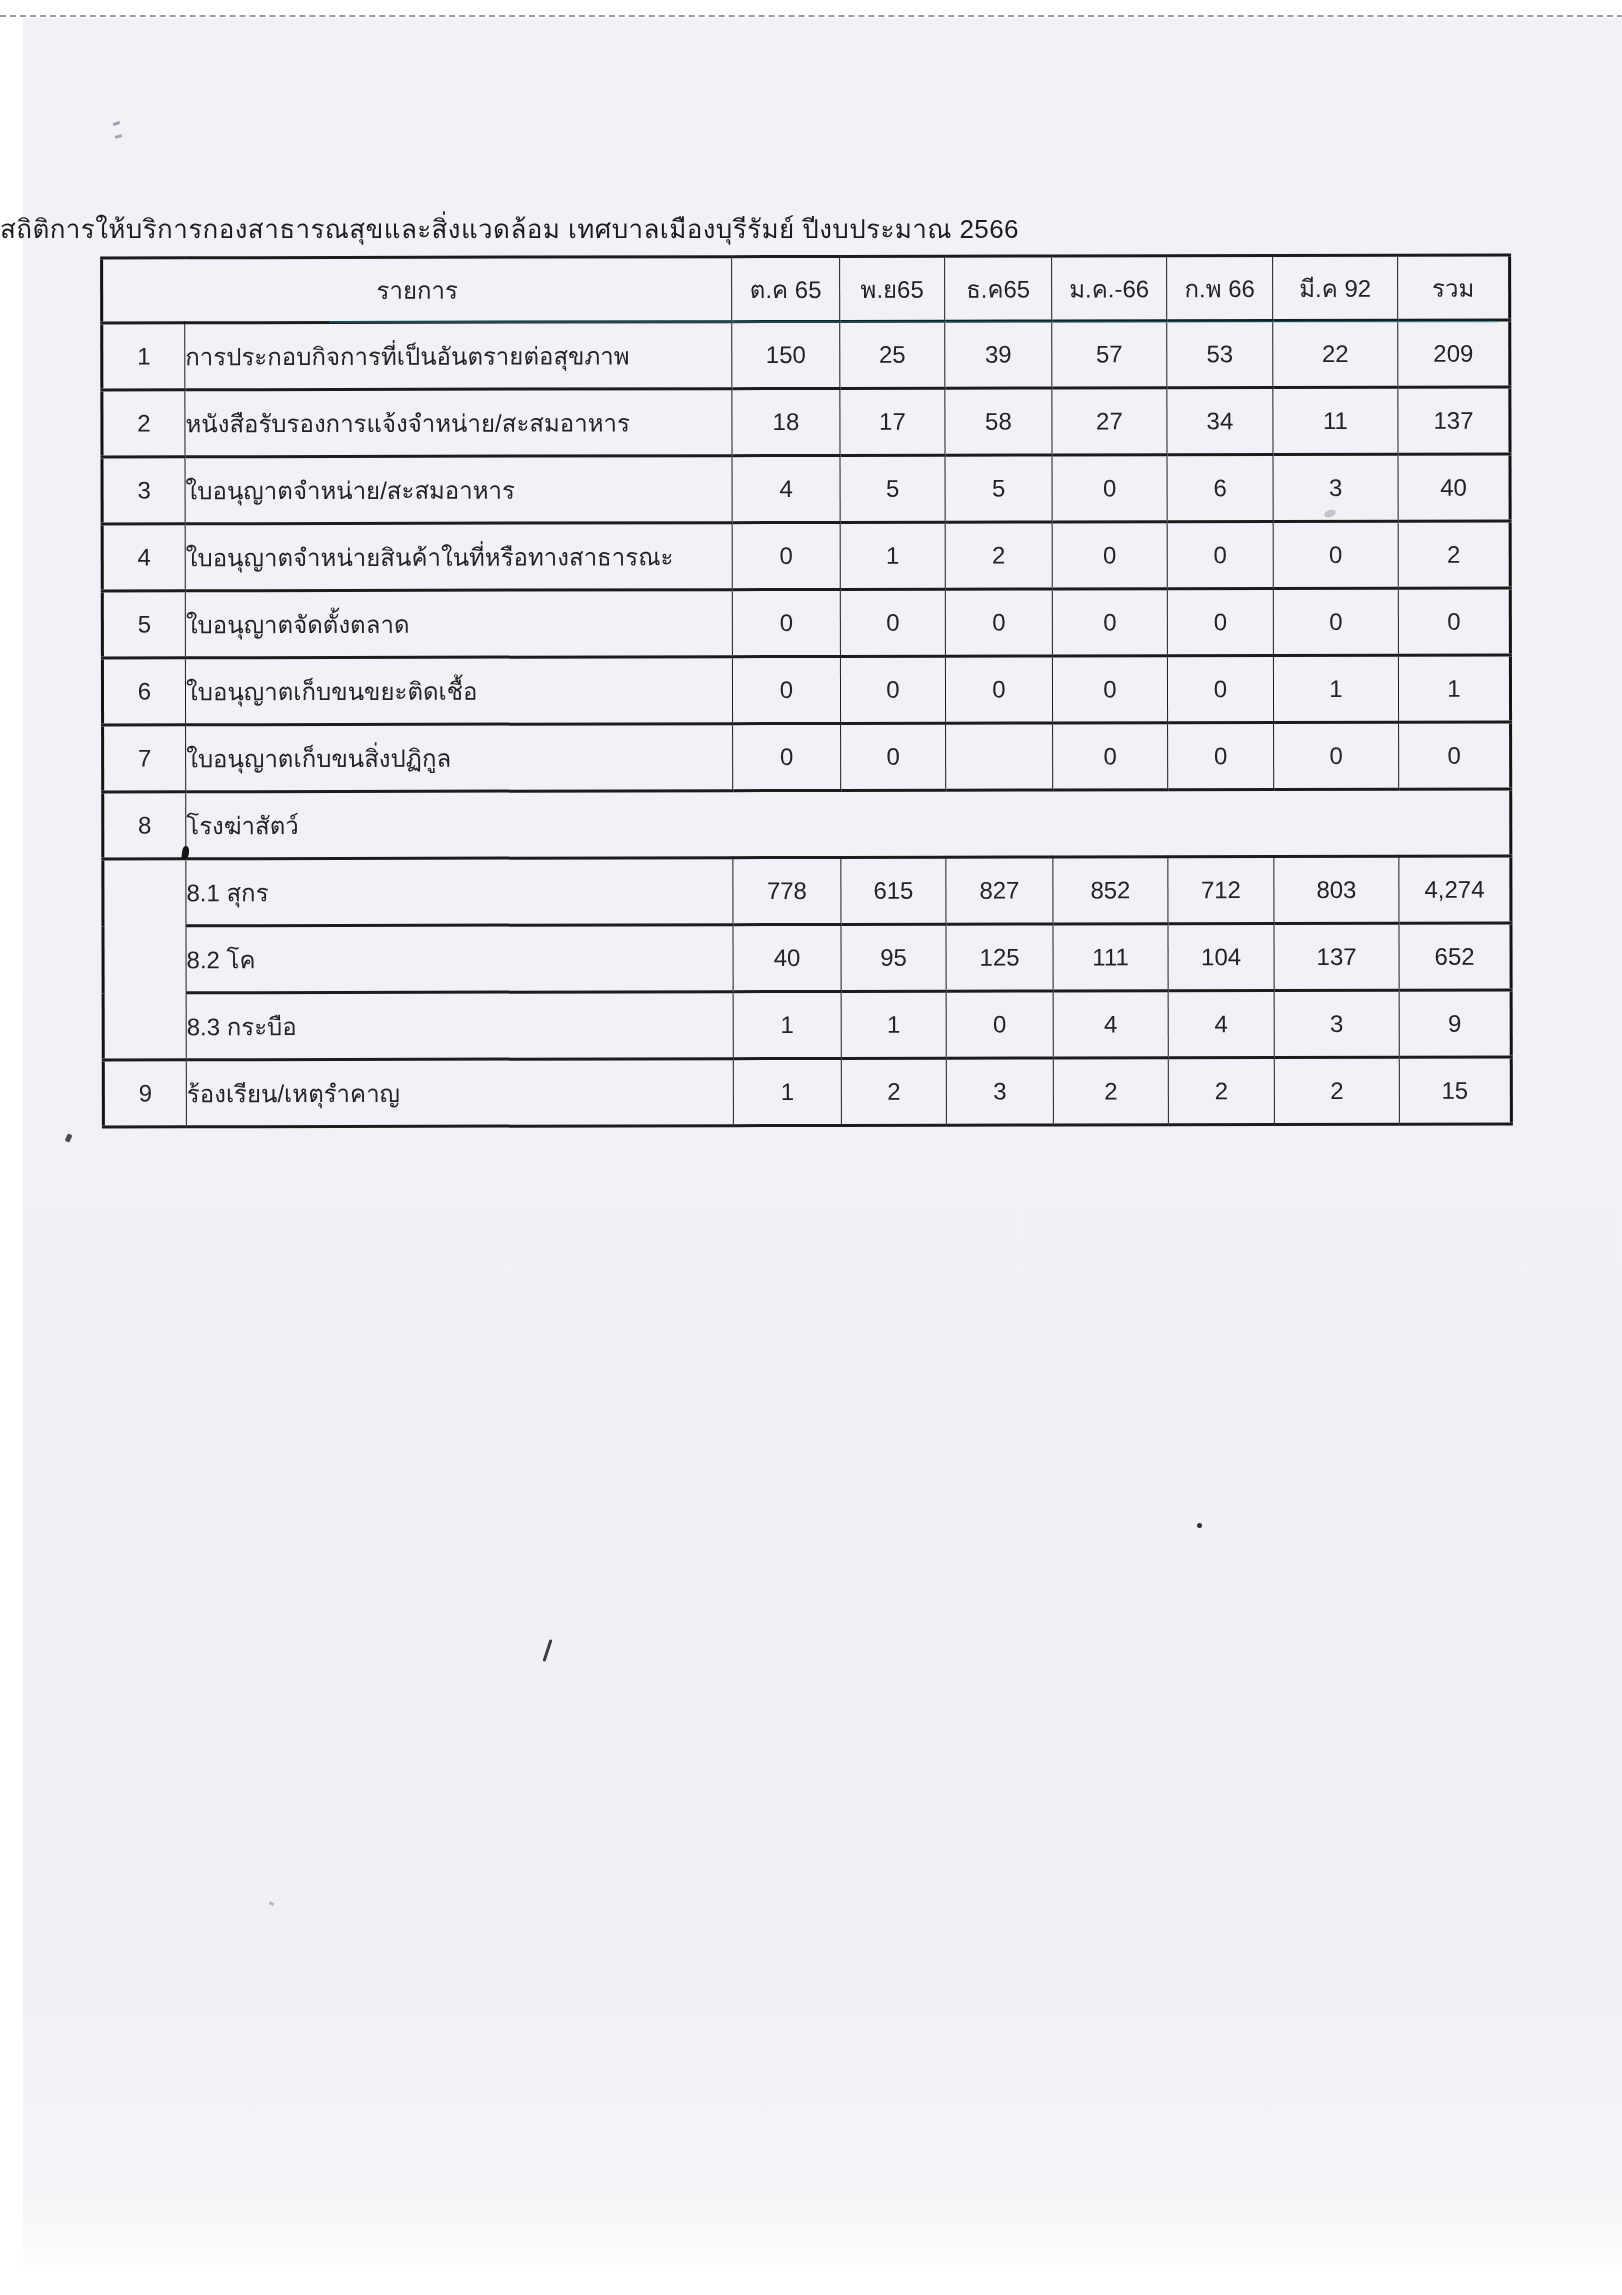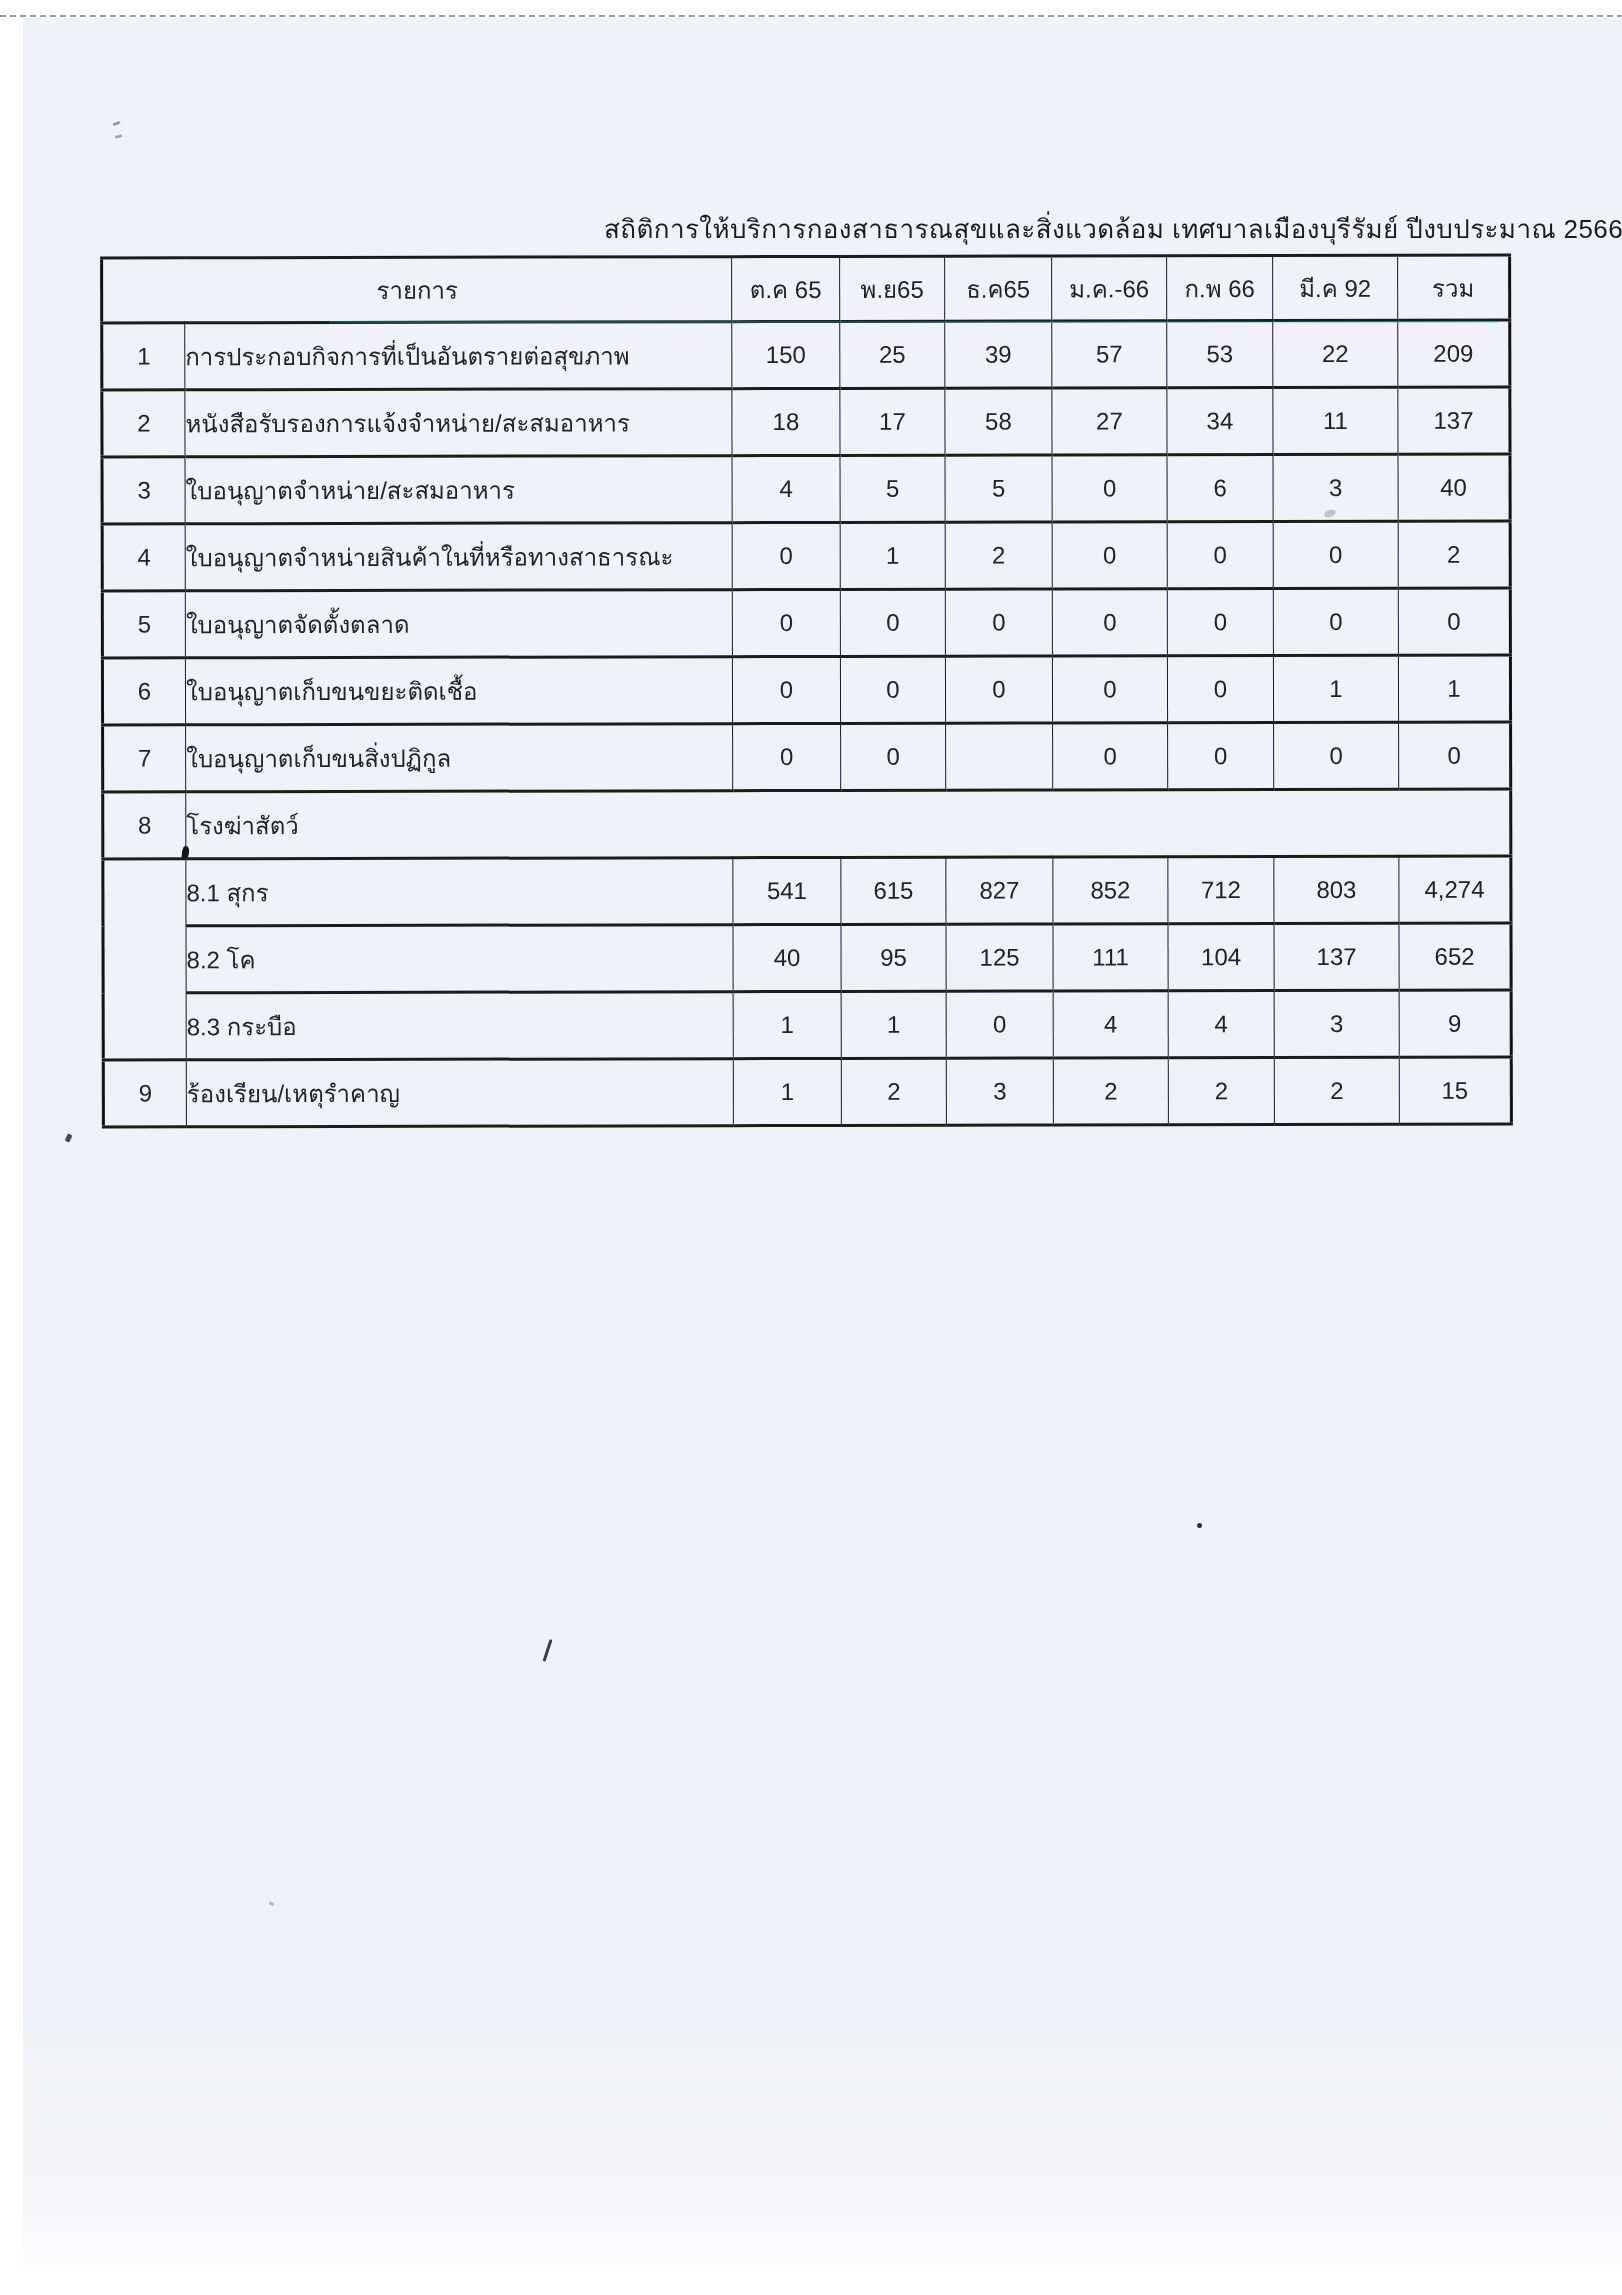--- a/index.html
+++ b/index.html
@@ -12,21 +12,21 @@
   .paper{
     position:absolute;left:23px;top:18.4px;width:1600px;height:2253px;
     background:linear-gradient(180deg,#f1f2f7 0%,#f0f1f6 88%,#f6f6f9 97%,#fdfdfe 100%);
   }
   .scan-topline{
     position:absolute;left:0px;top:15.3px;width:1623px;height:0px;
     border-top:2.3px dashed rgba(70,75,95,0.55);
   }
   .doc-title{
     position:absolute;left:0;top:208px;width:1623px;
-    text-align:right;font-size:26px;color:#1c1c1c;letter-spacing:0.4px;
+    text-align:left;font-size:26px;color:#1c1c1c;letter-spacing:0.4px;
   }
   table.stats{
     position:absolute;left:101px;top:255px;width:1408px;
     border-collapse:collapse;table-layout:fixed;
     transform:rotate(-0.12deg);
     background:transparent;
   }
   table.stats td{
     border:1.9px solid #1c1c1c;
     border-top-width:3.1px;border-bottom-width:3.1px;
@@ -172,21 +172,21 @@
   </tr>
 
   <tr class="drow">
     <td class="num">8</td>
     <td class="lbl" colspan="8">โรงฆ่าสัตว์</td>
   </tr>
 
   <tr class="drow">
     <td class="num" rowspan="3"></td>
     <td class="lbl">8.1 สุกร</td>
-    <td class="val">541</td>
+    <td class="val">778</td>
     <td class="val">615</td>
     <td class="val">827</td>
     <td class="val">852</td>
     <td class="val">712</td>
     <td class="val">803</td>
     <td class="val">4,274</td>
   </tr>
 
   <tr class="drow">
     <td class="lbl">8.2 โค</td>

